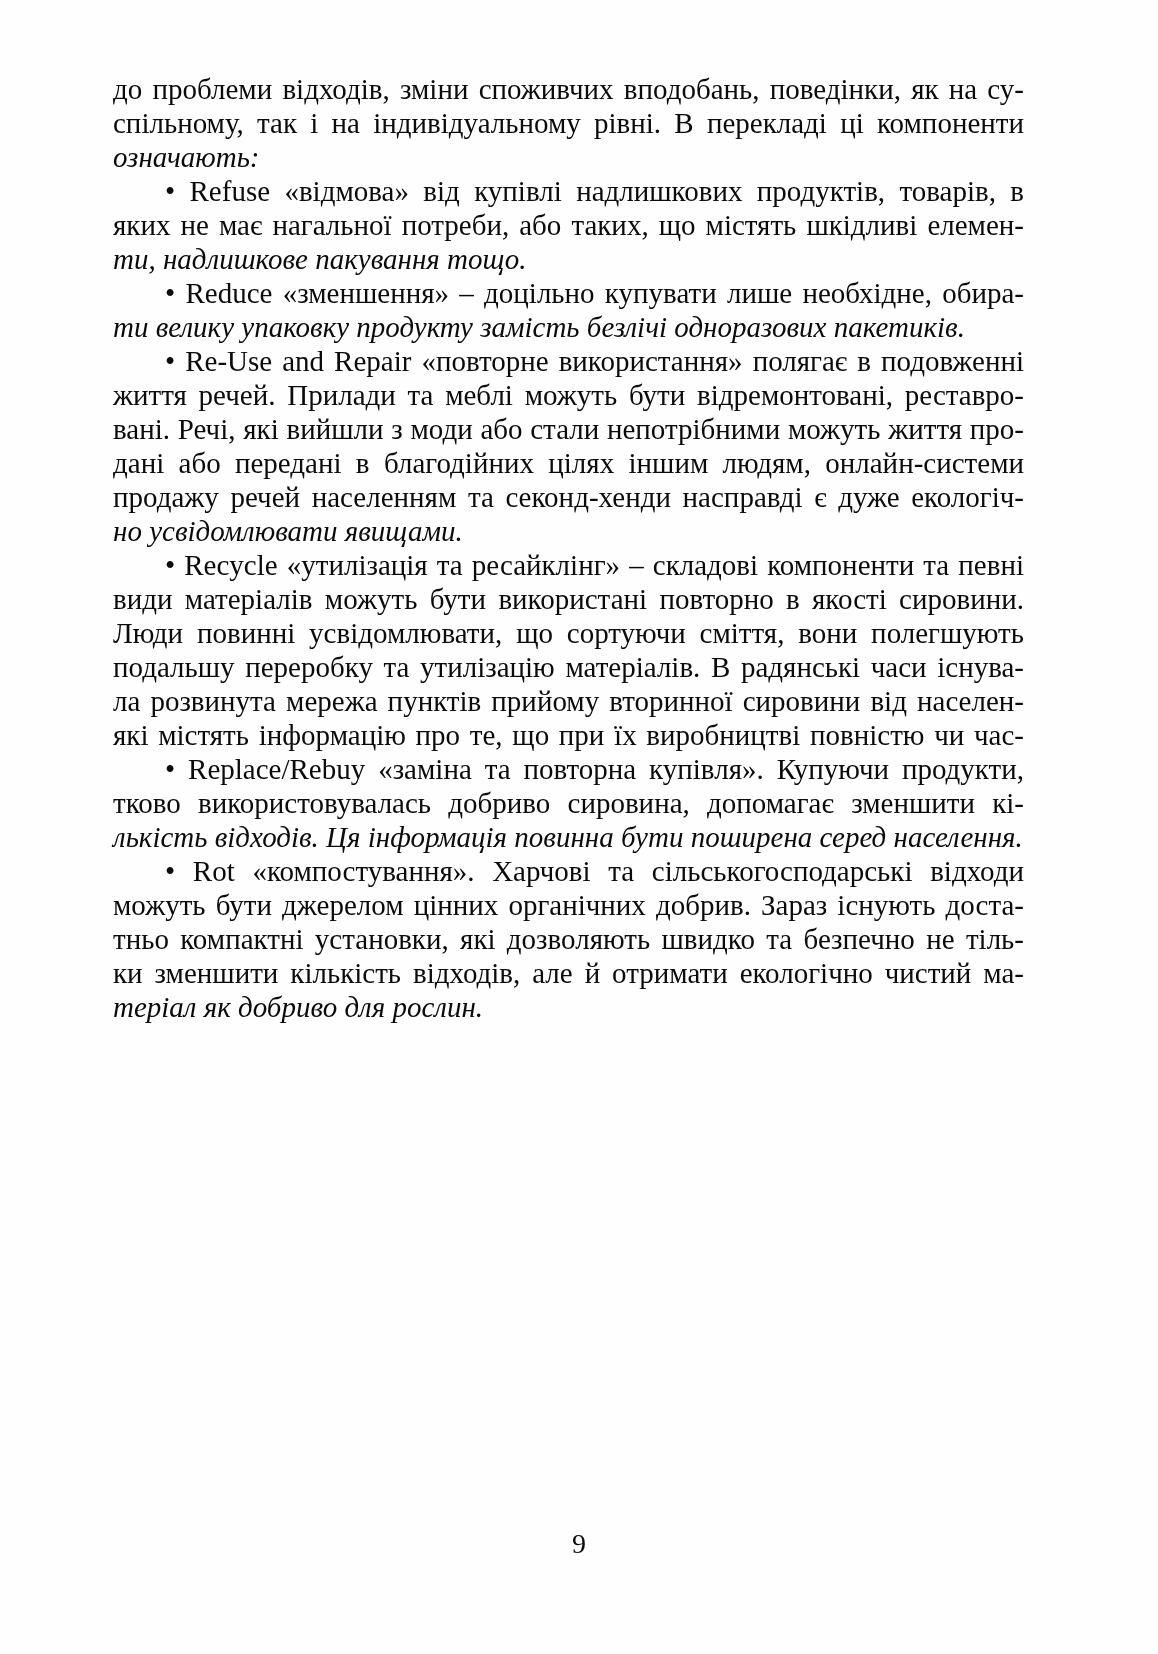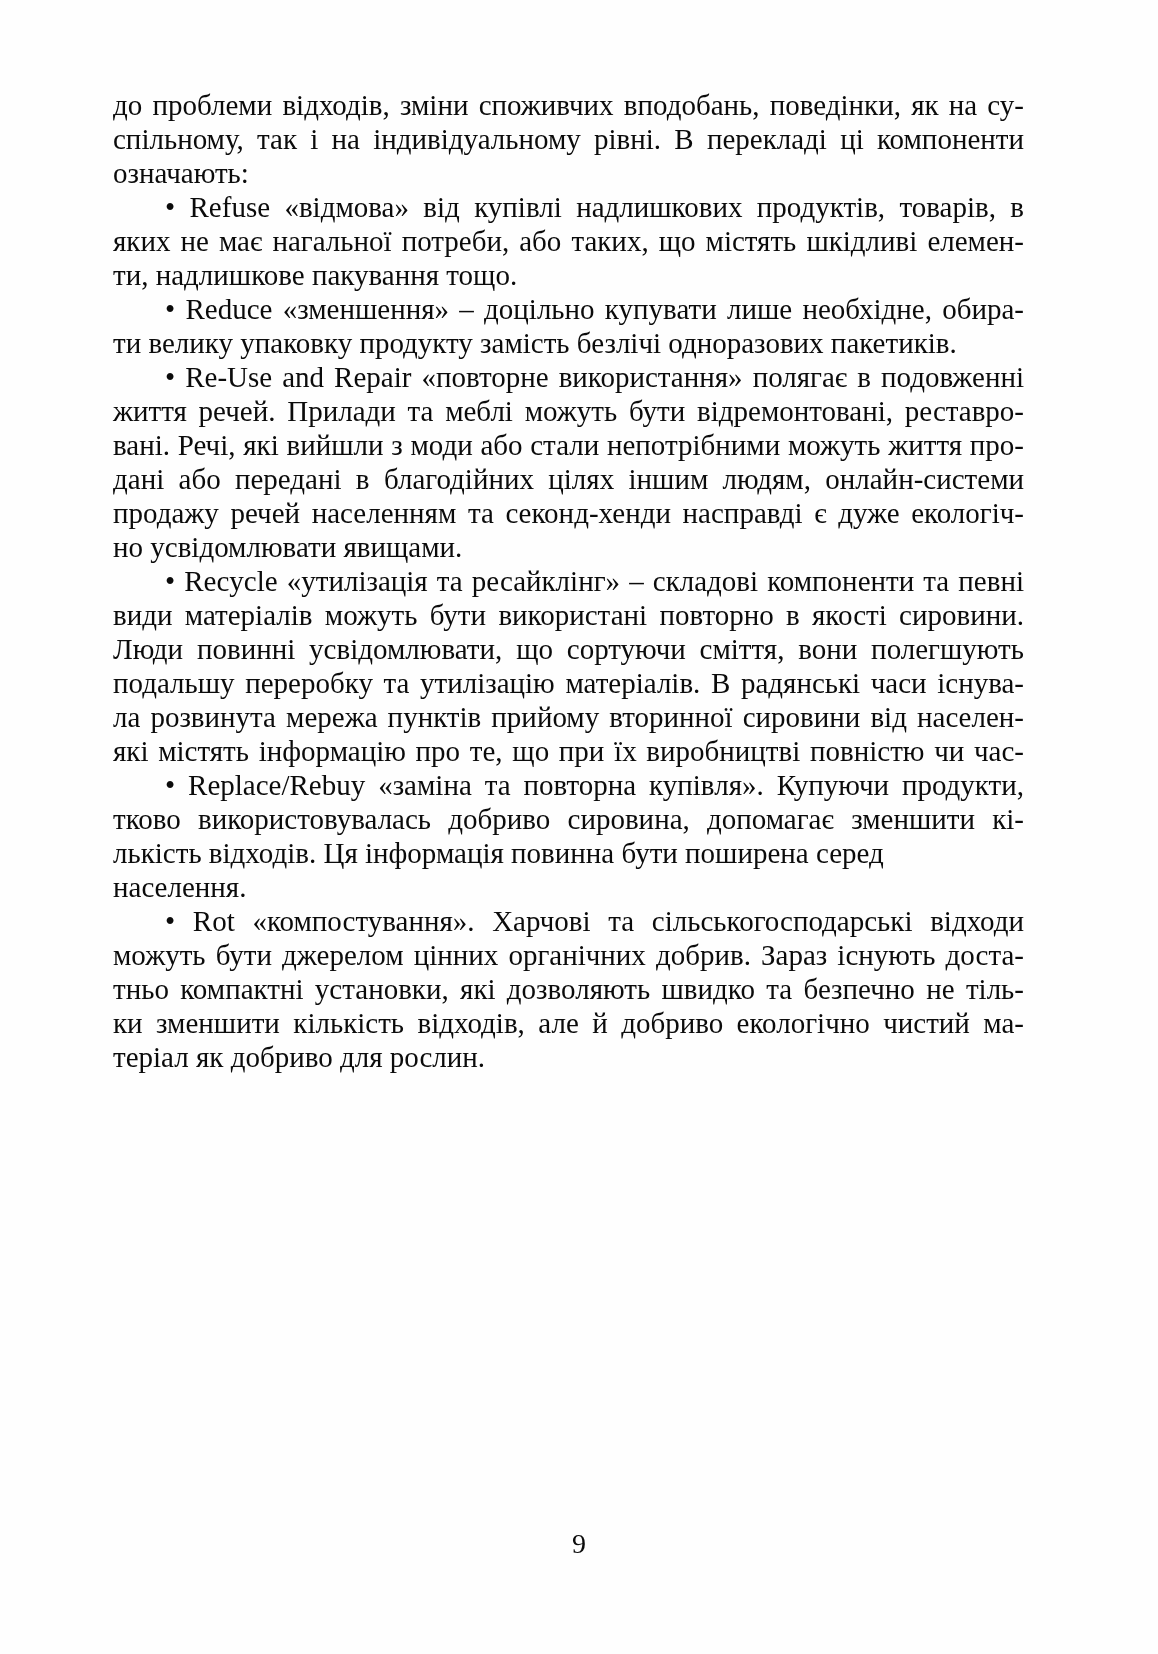--- a/index.html
+++ b/index.html
@@ -12,36 +12,37 @@
     width: 1158px;
     height: 1654px;
     background: #fefefe;
     color: #0b0b0b;
     font-family: "Liberation Serif", "DejaVu Serif", serif;
     overflow: hidden;
   }
   .text-block {
     position: absolute;
     left: 113px;
-    top: 88px;
+    top: 72px;
     width: 911px;
     font-size: 29px;
     line-height: 34px;
   }
   .line {
     text-align: justify;
     text-align-last: justify;
     white-space: normal;
   }
   .line.indent {
     text-indent: 52px;
   }
   .line.last {
     text-align: left;
     text-align-last: left;
+    font-style: italic;
   }
   .page-number {
     position: absolute;
     top: 1527px;
     left: 0;
     width: 100%;
     text-align: center;
     font-size: 28px;
     line-height: 34px;
   }
@@ -70,17 +71,17 @@
       <div class="line">Люди повинні усвідомлювати, що сортуючи сміття, вони полегшують</div>
       <div class="line">подальшу переробку та утилізацію матеріалів. В радянські часи існува-</div>
       <div class="line">ла розвинута мережа пунктів прийому вторинної сировини від населен-</div>
       <div class="line">які містять інформацію про те, що при їх виробництві повністю чи час-</div>
       <div class="line indent">• Replace/Rebuy «заміна та повторна купівля». Купуючи продукти,</div>
       <div class="line">тково використовувалась добриво сировина, допомагає зменшити кі-</div>
       <div class="line last">лькість відходів. Ця інформація повинна бути поширена серед населення.</div>
       <div class="line indent">• Rot «компостування». Харчові та сільськогосподарські відходи</div>
       <div class="line">можуть бути джерелом цінних органічних добрив. Зараз існують доста-</div>
       <div class="line">тньо компактні установки, які дозволяють швидко та безпечно не тіль-</div>
-      <div class="line">ки зменшити кількість відходів, але й добриво екологічно чистий ма-</div>
+      <div class="line">ки зменшити кількість відходів, але й отримати екологічно чистий ма-</div>
       <div class="line last">теріал як добриво для рослин.</div>
     </div>
   <div class="page-number">9</div>
 </div>
 
 </body></html>

